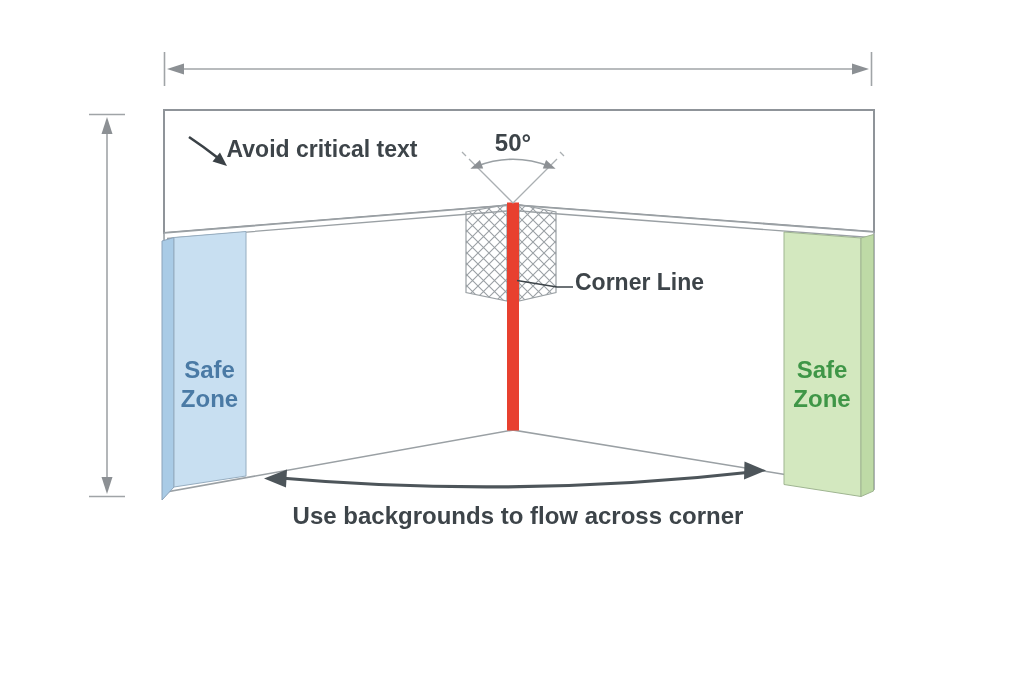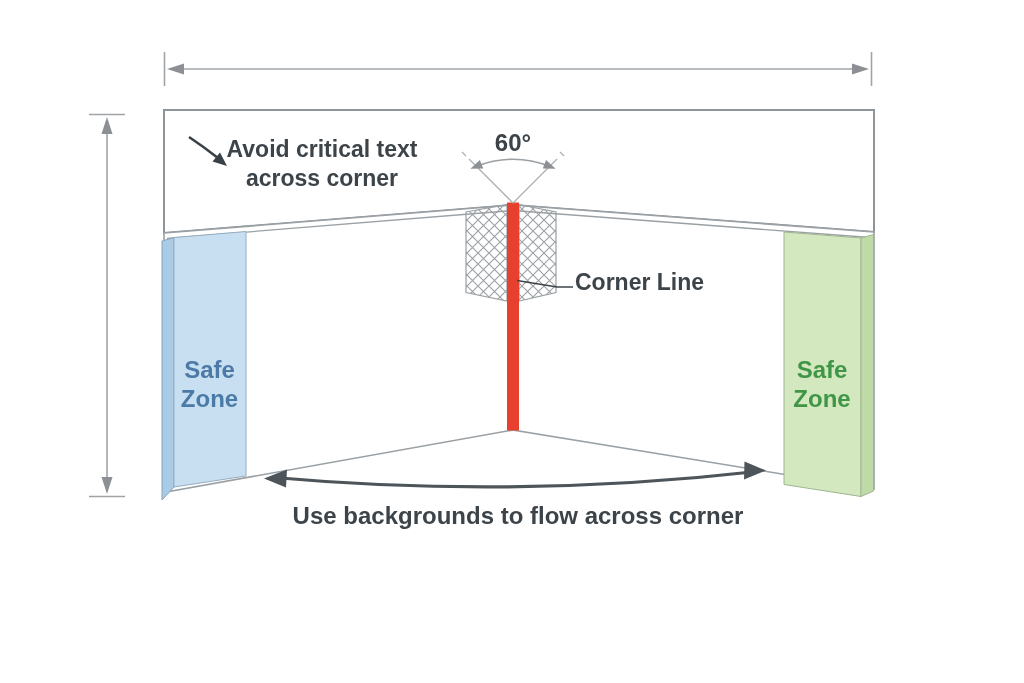--- a/index.html
+++ b/index.html
@@ -99,24 +99,23 @@
 
     <g>
       <path d="M258,477.5 Q500,499 741,471.5" fill="none" stroke-width="3.2" stroke="#4d555a"></path>
       <polygon points="248,478.5 270,487.5 271,469.5" fill="#4d555a"></polygon>
       <polygon points="750,470.5 728.5,461.5 728,479.5" fill="#4d555a"></polygon>
     </g>
   </svg>
 
   <div class="lbl center avoid-note">
     <span>Avoid critical text</span><br>
-    <span>across corner</span>
   </div>
 
-  <div class="lbl center angle-lbl">60°</div>
+  <div class="lbl center angle-lbl">50°</div>
 
   <div class="lbl corner-line-lbl">Corner Line</div>
 
   <div class="lbl center safe-left">
     <span>Safe</span><br>
     <span>Zone</span>
   </div>
 
   <div class="lbl center safe-right">
     <span>Safe</span><br>

